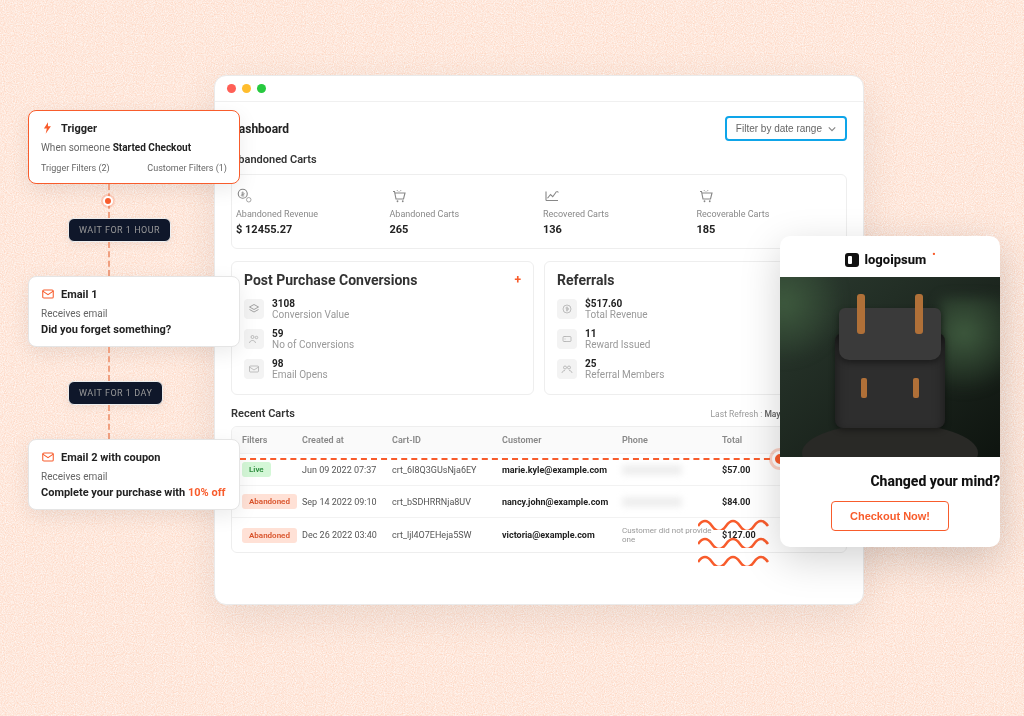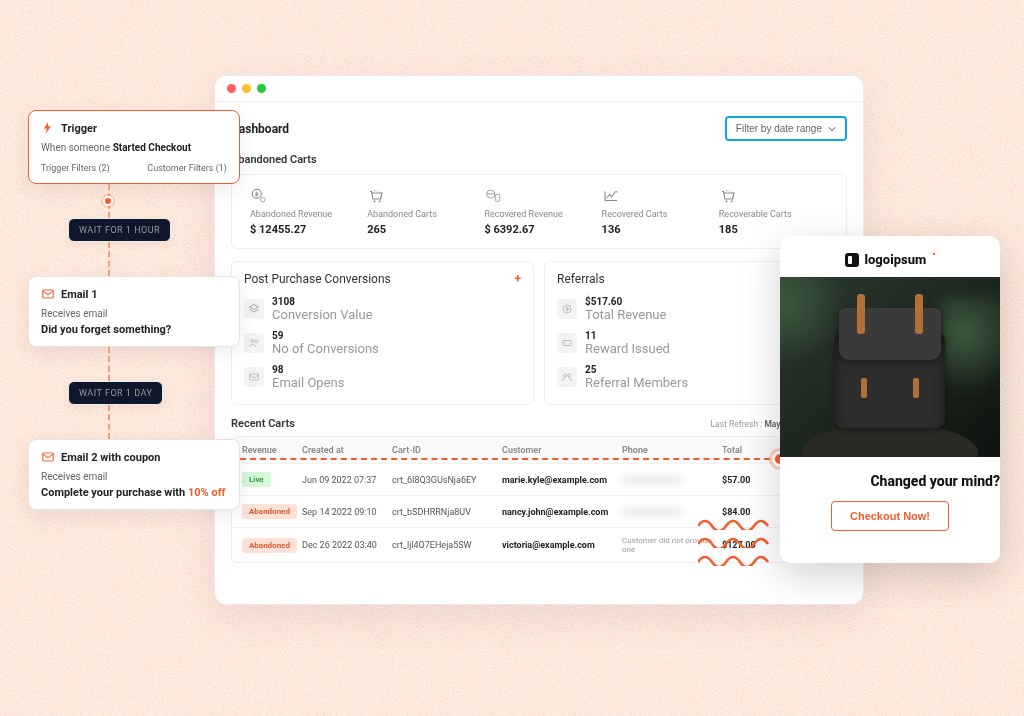--- a/index.html
+++ b/index.html
@@ -50,36 +50,36 @@
   .h-title { font-size: 12px; font-weight: 700; color: #222; }
   .filter-btn {
     font-size: 10px; color: #666; border: 2px solid #0ea5e9; border-radius: 4px;
     padding: 5px 9px; display: flex; align-items: center; gap: 6px; cursor: pointer;
     background:#fff;
   }
   .sub-title { font-size: 11px; font-weight: 600; color: #333; margin-bottom: 8px; }
 
   .stats-row {
     display: flex; gap: 8px; border: 1px solid #eee; border-radius: 6px;
-    padding: 12px 18px; margin-bottom: 12px;
+    padding: 12px 4px; margin-bottom: 12px;
   }
   .stat { flex: 1; display:flex; flex-direction:column; align-items:flex-start; gap:4px;}
   .stat .ico { width:18px; height:18px; color:#888; }
   .stat-label { font-size: 9px; color: #888; }
   .stat-value { font-size: 11px; font-weight: 700; color: #222; }
 
   .two-col { display: flex; gap: 10px; margin-bottom: 12px; }
   .panel { flex: 1; border: 1px solid #eee; border-radius: 6px; padding: 10px 12px; }
   .panel-head { display:flex; justify-content:space-between; align-items:center; margin-bottom:6px;}
-  .panel-title { font-size: 12px; font-weight: 400; color:#333; }
+  .panel-title { font-size: 14px; font-weight: 700; color:#333; }
   .plus { color:#f85c2c; font-weight:700; font-size:12px; }
   .mini { display:flex; align-items:center; gap:8px; padding:4px 0;}
   .mini .mi { width:20px; height:20px; border-radius:4px; background:#f3f3f3; display:flex; align-items:center; justify-content:center; color:#888;}
   .mini .mv { font-size:10px; font-weight:700; color:#222; }
-  .mini .ml { font-size:13px; color:#999; }
+  .mini .ml { font-size:10px; color:#999; }
 
   .recent-head { display:flex; justify-content:space-between; align-items:baseline; margin-bottom:6px;}
   .refresh { font-size:8.5px; color:#999; }
   .refresh b { font-weight:600; color:#666;}
 
   .table { border:1px solid #eee; border-radius:6px; overflow:hidden; font-size:9px; }
   .thead, .trow { display:grid; grid-template-columns: 60px 90px 110px 120px 100px 50px; align-items:center; padding:8px 10px; }
   .thead { background:#fafafa; color:#888; font-weight:600; }
   .trow { border-top:1px solid #f2f2f2; color:#555; }
   .trow .cust { font-weight:700; color:#222; }
@@ -110,21 +110,21 @@
     background:#0f172a; border:1px solid #eee; border-radius:6px; font-size:9px; color:#999;
     letter-spacing:0.5px; padding:6px 10px; display:inline-block; margin-left:40px;
     box-shadow:0 3px 10px rgba(0,0,0,0.05);
   }
   .hline { position:absolute; top:458px; left:240px; width:540px; border-top:2px dashed #f85c2c; z-index:4;}
   .hline .end { position:absolute; right:-8px; top:-9px; width:16px; height:16px; border-radius:50%; background:#f85c2c; border:3px solid #fff; box-shadow:0 0 0 3px #f85c2c44;}
 
   
   .preview {
     position:absolute; right:24px; top:236px; width:220px; background:#fff; border-radius:10px;
-    box-shadow:0 12px 40px rgba(0,0,0,0.18); z-index:5; overflow:hidden; padding-bottom:32px;
+    box-shadow:0 12px 40px rgba(0,0,0,0.18); z-index:5; overflow:hidden; padding-bottom:16px;
   }
   .pv-logo { display:flex; align-items:center; justify-content:center; gap:6px; padding:16px 0 10px 0; font-weight:800; font-size:13px; color:#111;}
   .pv-logo .lg { width:14px; height:14px; background:#111; border-radius:3px; position:relative;}
   .pv-logo .lg::after { content:""; position:absolute; left:3px; top:3px; width:4px; height:8px; background:#fff; border-radius:1px;}
   .pv-img { width:100%; height:180px; background:linear-gradient(140deg,#2b3a2f 0%,#1a231c 60%,#0e140f 100%); position:relative; overflow:hidden;}
   .bag { position:absolute; left:50%; top:48%; transform:translate(-50%,-50%); width:110px; height:130px; }
   .bag .body { position:absolute; left:0; right:0; bottom:0; height:95px; background:#2e2e2e; border-radius:8px; box-shadow:inset 0 6px 12px rgba(0,0,0,0.5), 0 2px 6px rgba(0,0,0,0.4);}
   .bag .flap { position:absolute; left:4px; right:4px; top:10px; height:52px; background:#3a3a3a; border-radius:6px 6px 10px 10px; box-shadow:0 3px 6px rgba(0,0,0,0.4);}
   .bag .strap { position:absolute; top:-4px; left:22px; width:8px; height:40px; background:#b07038; border-radius:3px;}
   .bag .strap.r { left:auto; right:22px; }
@@ -197,29 +197,20 @@
             <path d="M4 6h2l2 10h10l2-8H7" fill="none" stroke="currentColor" stroke-width="1.5"></path>
             <circle cx="10" cy="19" r="1.2" fill="currentColor"></circle>
             <circle cx="17" cy="19" r="1.2" fill="currentColor"></circle>
             <path d="M9 4l2 2M15 4l-2 2" stroke="currentColor"></path>
           </svg>
         <div class="stat-label">Abandoned Carts</div>
         <div class="stat-value">265</div>
       </div>
       <div class="stat">
         <svg class="ico" viewBox="0 0 24 24">
-            <ellipse cx="9" cy="7" rx="5" ry="2.5" fill="none" stroke="currentColor"></ellipse>
-            <path d="M4 7v5c0 1.4 2.2 2.5 5 2.5s5-1.1 5-2.5V7" fill="none" stroke="currentColor"></path>
-            <rect x="15" y="10" width="6" height="9" rx="1" fill="none" stroke="currentColor"></rect>
-          </svg>
-        <div class="stat-label">Recovered Revenue</div>
-        <div class="stat-value">$ 6392.67</div>
-      </div>
-      <div class="stat">
-        <svg class="ico" viewBox="0 0 24 24">
             <path d="M4 18V6M4 18h16M6 15l4-5 3 3 5-7" fill="none" stroke="currentColor" stroke-width="1.5"></path>
             <path d="M18 6h2v2" fill="none" stroke="currentColor"></path>
           </svg>
         <div class="stat-label">Recovered Carts</div>
         <div class="stat-value">136</div>
       </div>
       <div class="stat">
         <svg class="ico" viewBox="0 0 24 24">
             <path d="M4 6h2l2 10h10l2-8H7" fill="none" stroke="currentColor" stroke-width="1.5"></path>
             <circle cx="10" cy="19" r="1.2" fill="currentColor"></circle>
@@ -320,21 +311,21 @@
     </div>
 
     <div class="recent-head">
       <div class="sub-title" style="margin:0">Recent Carts</div>
       <div class="refresh">
         <span>Last Refresh : </span><b>May 31st 2021, 10:33</b>
       </div>
     </div>
     <div class="table">
       <div class="thead">
-        <div>Revenue</div>
+        <div>Filters</div>
         <div>Created at</div>
         <div>Cart-ID</div>
         <div>Customer</div>
         <div>Phone</div>
         <div>Total</div>
       </div>
       <div class="trow">
         <div><span class="badge live">Live</span></div>
         <div>Jun 09 2022 07:37</div>
         <div>crt_6I8Q3GUsNja6EY</div>

